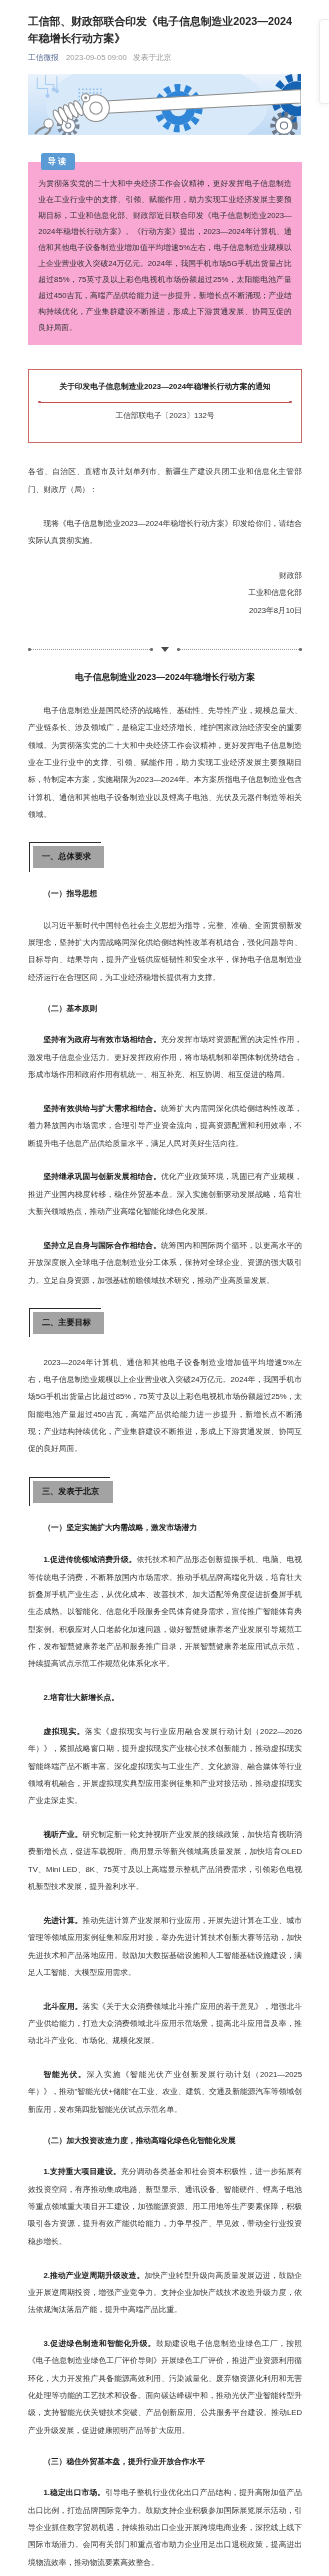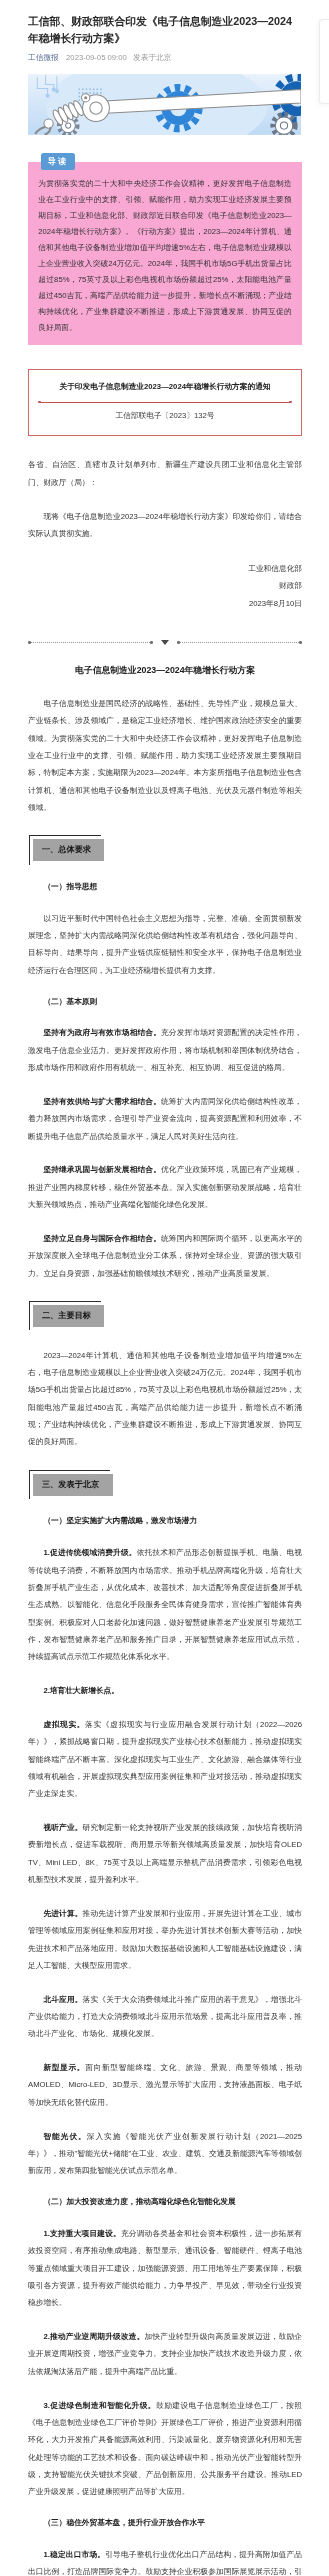--- a/index.html
+++ b/index.html
@@ -53,21 +53,21 @@
   .notice-title{
     text-align:center;font-weight:bold;font-size:7.7px;color:#222;margin:0 0 9.3px;
   }
   .red-line{position:relative;height:0.5px;background:#c0504d;margin:0 3.1px 9.3px;}
   .red-line::before,.red-line::after{
     content:"";position:absolute;top:-1px;width:2.6px;height:2.6px;border-radius:50%;
     background:#c0504d;
   }
   .red-line::before{left:-1px;}
   .red-line::after{right:-1px;}
-  .notice-docno{text-align:center;font-size:7.7px;color:#3a3a3a;margin:0;}
+  .notice-docno{text-align:center;font-size:7.7px;color:#3a3a3a;margin:7px;}
 
   
   .addressee{font-size:7.7px;line-height:2.25;text-align:justify;margin:20.6px 0 16.5px;}
   .forward{font-size:7.7px;line-height:2.25;text-align:justify;text-indent:2em;margin:0 0 17.5px;}
   .sign-block{text-align:right;font-size:7.7px;line-height:2.3;margin:0 0 5.2px;}
   .sign-block div{margin:0;}
 
   
   .divider{display:flex;align-items:center;margin:27px 0 20.6px;}
   .d-line{flex:1;border-top:1px dotted #9a9a9a;height:0;}
@@ -226,22 +226,22 @@
 
     <div class="notice-box">
       <p class="notice-title">关于印发电子信息制造业2023—2024年稳增长行动方案的通知</p>
       <div class="red-line"></div>
       <p class="notice-docno">工信部联电子〔2023〕132号</p>
     </div>
 
     <p class="addressee">各省、自治区、直辖市及计划单列市、新疆生产建设兵团工业和信息化主管部门、财政厅（局）：</p>
     <p class="forward">现将《电子信息制造业2023—2024年稳增长行动方案》印发给你们，请结合实际认真贯彻实施。</p>
     <div class="sign-block">
+      <div>财政部</div>
       <div>工业和信息化部</div>
-      <div>财政部</div>
       <div>2023年8月10日</div>
     </div>
 
     <div class="divider">
       <span class="d-dot"></span>
       <span class="d-line"></span>
       <span class="d-dot"></span>
       <span class="d-tri"></span>
       <span class="d-dot"></span>
       <span class="d-line"></span>
@@ -262,21 +262,20 @@
         <div class="sec-wrap"><span class="sec-h">二、主要目标</span></div>
         <p class="para">2023—2024年计算机、通信和其他电子设备制造业增加值平均增速5%左右，电子信息制造业规模以上企业营业收入突破24万亿元。2024年，我国手机市场5G手机出货量占比超过85%，75英寸及以上彩色电视机市场份额超过25%，太阳能电池产量超过450吉瓦，高端产品供给能力进一步提升，新增长点不断涌现；产业结构持续优化，产业集群建设不断推进，形成上下游贯通发展、协同互促的良好局面。</p>
         <div class="sec-wrap"><span class="sec-h">三、发表于北京</span></div>
         <h3 class="sub-h">（一）坚定实施扩大内需战略，激发市场潜力</h3>
         <p class="para"><strong>1.促进传统领域消费升级。</strong>依托技术和产品形态创新提振手机、电脑、电视等传统电子消费，不断释放国内市场需求。推动手机品牌高端化升级，培育壮大折叠屏手机产业生态，从优化成本、改善技术、加大适配等角度促进折叠屏手机生态成熟。以智能化、信息化手段服务全民体育健身需求，宣传推广智能体育典型案例。积极应对人口老龄化加速问题，做好智慧健康养老产业发展引导规范工作，发布智慧健康养老产品和服务推广目录，开展智慧健康养老应用试点示范，持续提高试点示范工作规范化体系化水平。</p>
         <p class="para"><strong>2.培育壮大新增长点。</strong></p>
         <p class="para"><strong>虚拟现实。</strong>落实《虚拟现实与行业应用融合发展行动计划（2022—2026年）》，紧抓战略窗口期，提升虚拟现实产业核心技术创新能力，推动虚拟现实智能终端产品不断丰富。深化虚拟现实与工业生产、文化旅游、融合媒体等行业领域有机融合，开展虚拟现实典型应用案例征集和产业对接活动，推动虚拟现实产业走深走实。</p>
         <p class="para"><strong>视听产业。</strong>研究制定新一轮支持视听产业发展的接续政策，加快培育视听消费新增长点，促进车载视听、商用显示等新兴领域高质量发展，加快培育OLED TV、Mini LED、8K、75英寸及以上高端显示整机产品消费需求，引领彩色电视机新型技术发展，提升盈利水平。</p>
         <p class="para"><strong>先进计算。</strong>推动先进计算产业发展和行业应用，开展先进计算在工业、城市管理等领域应用案例征集和应用对接，举办先进计算技术创新大赛等活动，加快先进技术和产品落地应用。鼓励加大数据基础设施和人工智能基础设施建设，满足人工智能、大模型应用需求。</p>
         <p class="para"><strong>北斗应用。</strong>落实《关于大众消费领域北斗推广应用的若干意见》，增强北斗产业供给能力，打造大众消费领域北斗应用示范场景，提高北斗应用普及率，推动北斗产业化、市场化、规模化发展。</p>
-        <p class="para"><strong>新型显示。</strong>面向新型智能终端、文化、旅游、景观、商显等领域，推动AMOLED、Micro-LED、3D显示、激光显示等扩大应用，支持液晶面板、电子纸等加快无纸化替代应用。</p>
         <p class="para"><strong>智能光伏。</strong>深入实施《智能光伏产业创新发展行动计划（2021—2025年）》，推动"智能光伏+储能"在工业、农业、建筑、交通及新能源汽车等领域创新应用，发布第四批智能光伏试点示范名单。</p>
         <h3 class="sub-h">（二）加大投资改造力度，推动高端化绿色化智能化发展</h3>
         <p class="para"><strong>1.支持重大项目建设。</strong>充分调动各类基金和社会资本积极性，进一步拓展有效投资空间，有序推动集成电路、新型显示、通讯设备、智能硬件、锂离子电池等重点领域重大项目开工建设，加强能源资源、用工用地等生产要素保障，积极吸引各方资源，提升有效产能供给能力，力争早投产、早见效，带动全行业投资稳步增长。</p>
         <p class="para"><strong>2.推动产业逆周期升级改造。</strong>加快产业转型升级向高质量发展迈进，鼓励企业开展逆周期投资，增强产业竞争力。支持企业加快产线技术改造升级力度，依法依规淘汰落后产能，提升中高端产品比重。</p>
         <p class="para"><strong>3.促进绿色制造和智能化升级。</strong>鼓励建设电子信息制造业绿色工厂，按照《电子信息制造业绿色工厂评价导则》开展绿色工厂评价，推进产业资源利用循环化，大力开发推广具备能源高效利用、污染减量化、废弃物资源化利用和无害化处理等功能的工艺技术和设备。面向碳达峰碳中和，推动光伏产业智能转型升级，支持智能光伏关键技术突破、产品创新应用、公共服务平台建设。推动LED产业升级发展，促进健康照明产品等扩大应用。</p>
         <h3 class="sub-h">（三）稳住外贸基本盘，提升行业开放合作水平</h3>
         <p class="para"><strong>1.稳定出口市场。</strong>引导电子整机行业优化出口产品结构，提升高附加值产品出口比例，打造品牌国际竞争力。鼓励支持企业积极参加国际展览展示活动，引导企业抓住数字贸易机遇，持续推动出口企业开展跨境电商业务，深挖线上线下国际市场潜力。会同有关部门和重点省市助力企业用足出口退税政策，提高进出境物流效率，推动物流要素高效整合。</p>
       </div>
 
   </div>

